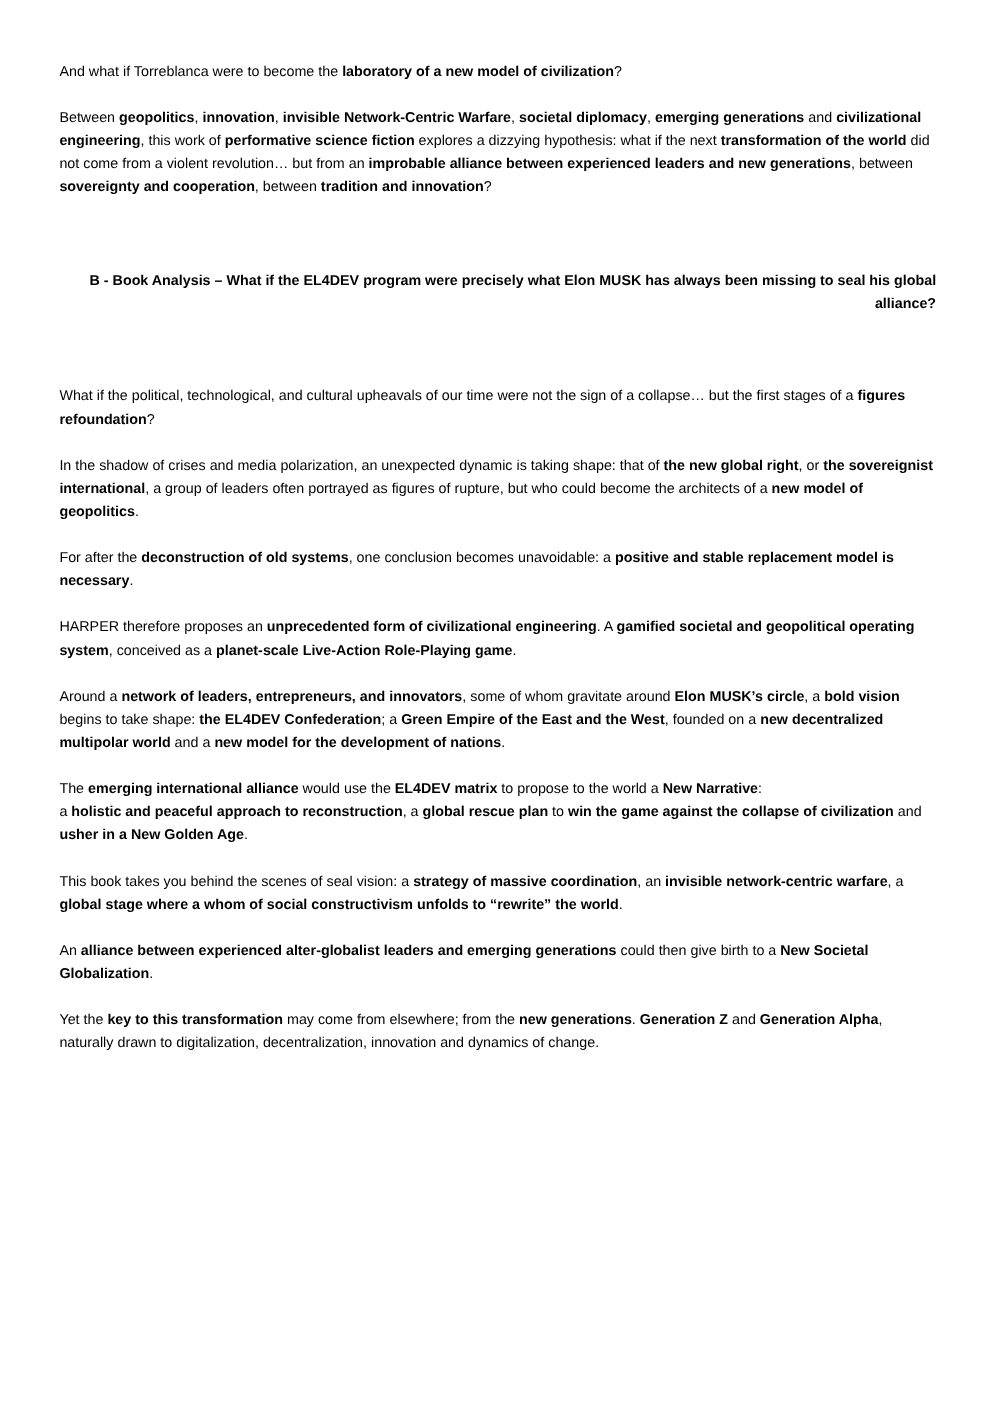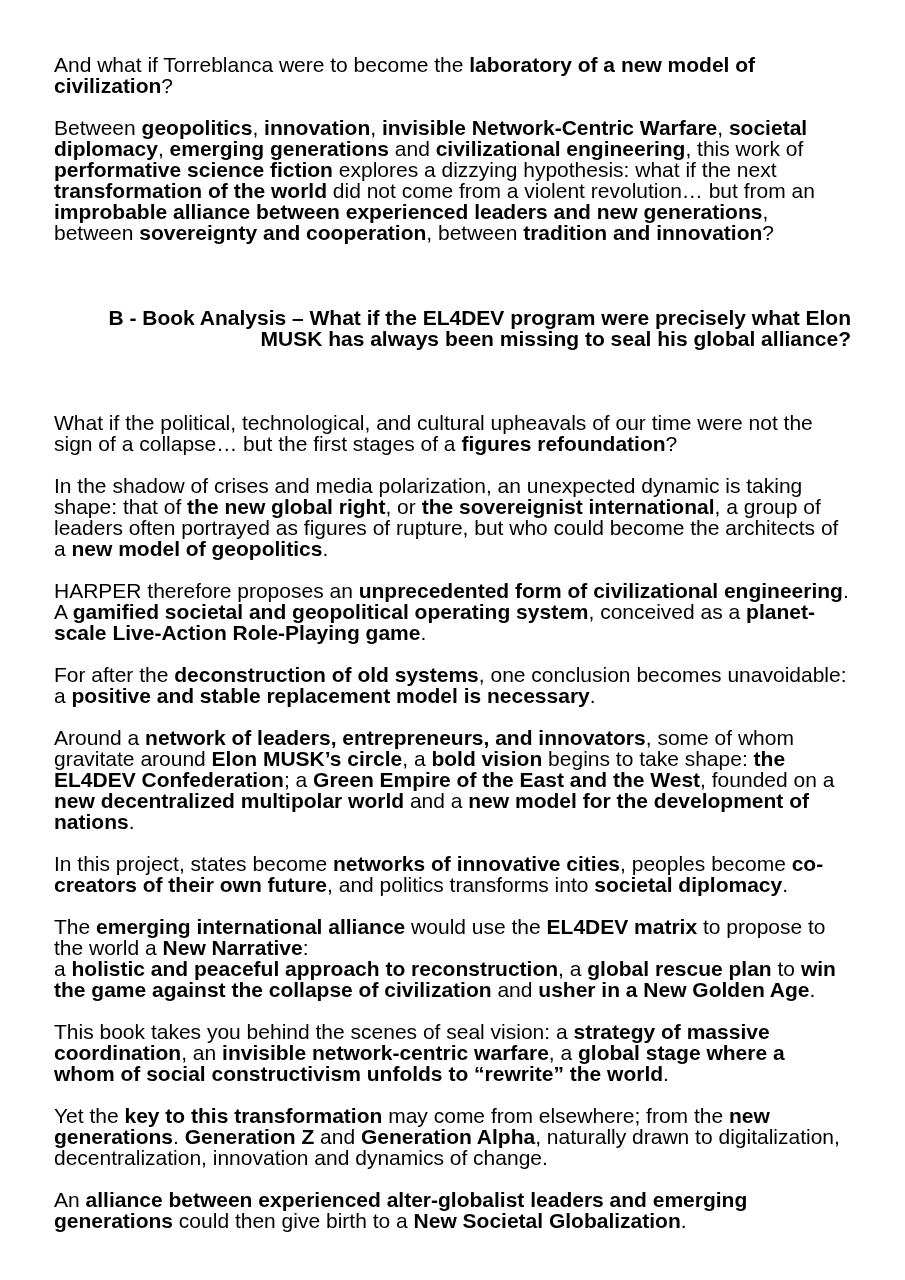--- a/index.html
+++ b/index.html
@@ -13,21 +13,21 @@
     position: relative;
     font-family: "Liberation Sans", "DejaVu Sans", sans-serif;
     color: #000000;
     overflow: hidden;
   }
   .doc {
     position: absolute;
     left: 54px;
     top: 54px;
     width: 797px;
-    font-size: 21px;
+    font-size: 13px;
     line-height: 21px;
   }
   .doc p {
     margin: 0 0 21px 0;
   }
   .doc p.heading {
     font-weight: 700;
     margin: 64px 0 63px 0;
     text-align: right;
   }
@@ -37,21 +37,20 @@
 </style>
 </head>
 <body>
 
 <div class="doc">
     <p class="body"><span>And what if Torreblanca were to become the </span><b>laboratory of a new model of civilization</b><span>?</span></p>
     <p class="body"><span>Between </span><b>geopolitics</b><span>, </span><b>innovation</b><span>, </span><b>invisible Network-Centric Warfare</b><span>, </span><b>societal diplomacy</b><span>, </span><b>emerging generations</b><span> and </span><b>civilizational engineering</b><span>, this work of </span><b>performative science fiction</b><span> explores a dizzying hypothesis: what if the next </span><b>transformation of the world</b><span> did not come from a violent revolution… but from an </span><b>improbable alliance between experienced leaders and new generations</b><span>, between </span><b>sovereignty and cooperation</b><span>, between </span><b>tradition and innovation</b><span>?</span></p>
     <p class="heading"><b>B - Book Analysis – What if the EL4DEV program were precisely what Elon MUSK has always been missing to seal his global alliance?</b></p>
     <p class="body"><span>What if the political, technological, and cultural upheavals of our time were not the sign of a collapse… but the first stages of a </span><b>figures refoundation</b><span>?</span></p>
     <p class="body"><span>In the shadow of crises and media polarization, an unexpected dynamic is taking shape: that of </span><b>the new global right</b><span>, or </span><b>the sovereignist international</b><span>, a group of leaders often portrayed as figures of rupture, but who could become the architects of a </span><b>new model of geopolitics</b><span>.</span></p>
+    <p class="body"><span>For after the </span><b>deconstruction of old systems</b><span>, one conclusion becomes unavoidable: a </span><b>positive and stable replacement model is necessary</b><span>.</span></p>
     <p class="body"><span>HARPER therefore proposes an </span><b>unprecedented form of civilizational engineering</b><span>. A </span><b>gamified societal and geopolitical operating system</b><span>, conceived as a </span><b>planet-scale Live-Action Role-Playing game</b><span>.</span></p>
-    <p class="body"><span>For after the </span><b>deconstruction of old systems</b><span>, one conclusion becomes unavoidable: a </span><b>positive and stable replacement model is necessary</b><span>.</span></p>
     <p class="body"><span>Around a </span><b>network of leaders, entrepreneurs, and innovators</b><span>, some of whom gravitate around </span><b>Elon MUSK’s circle</b><span>, a </span><b>bold vision</b><span> begins to take shape: </span><b>the EL4DEV Confederation</b><span>; a </span><b>Green Empire of the East and the West</b><span>, founded on a </span><b>new decentralized multipolar world</b><span> and a </span><b>new model for the development of nations</b><span>.</span></p>
-    <p class="body"><span>In this project, states become </span><b>networks of innovative cities</b><span>, peoples become </span><b>co-creators of their own future</b><span>, and politics transforms into </span><b>societal diplomacy</b><span>.</span></p>
     <p class="body"><span>The </span><b>emerging international alliance</b><span> would use the </span><b>EL4DEV matrix</b><span> to propose to the world a </span><b>New Narrative</b><span>:</span><br><span>a </span><b>holistic and peaceful approach to reconstruction</b><span>, a </span><b>global rescue plan</b><span> to </span><b>win the game against the collapse of civilization</b><span> and </span><b>usher in a New Golden Age</b><span>.</span></p>
     <p class="body"><span>This book takes you behind the scenes of seal vision: a </span><b>strategy of massive coordination</b><span>, an </span><b>invisible network-centric warfare</b><span>, a </span><b>global stage where a whom of social constructivism unfolds to “rewrite” the world</b><span>.</span></p>
+    <p class="body"><span>An </span><b>alliance between experienced alter-globalist leaders and emerging generations</b><span> could then give birth to a </span><b>New Societal Globalization</b><span>.</span></p>
     <p class="body"><span>Yet the </span><b>key to this transformation</b><span> may come from elsewhere; from the </span><b>new generations</b><span>. </span><b>Generation Z</b><span> and </span><b>Generation Alpha</b><span>, naturally drawn to digitalization, decentralization, innovation and dynamics of change.</span></p>
-    <p class="body"><span>An </span><b>alliance between experienced alter-globalist leaders and emerging generations</b><span> could then give birth to a </span><b>New Societal Globalization</b><span>.</span></p>
   </div>
 
 </body></html>

